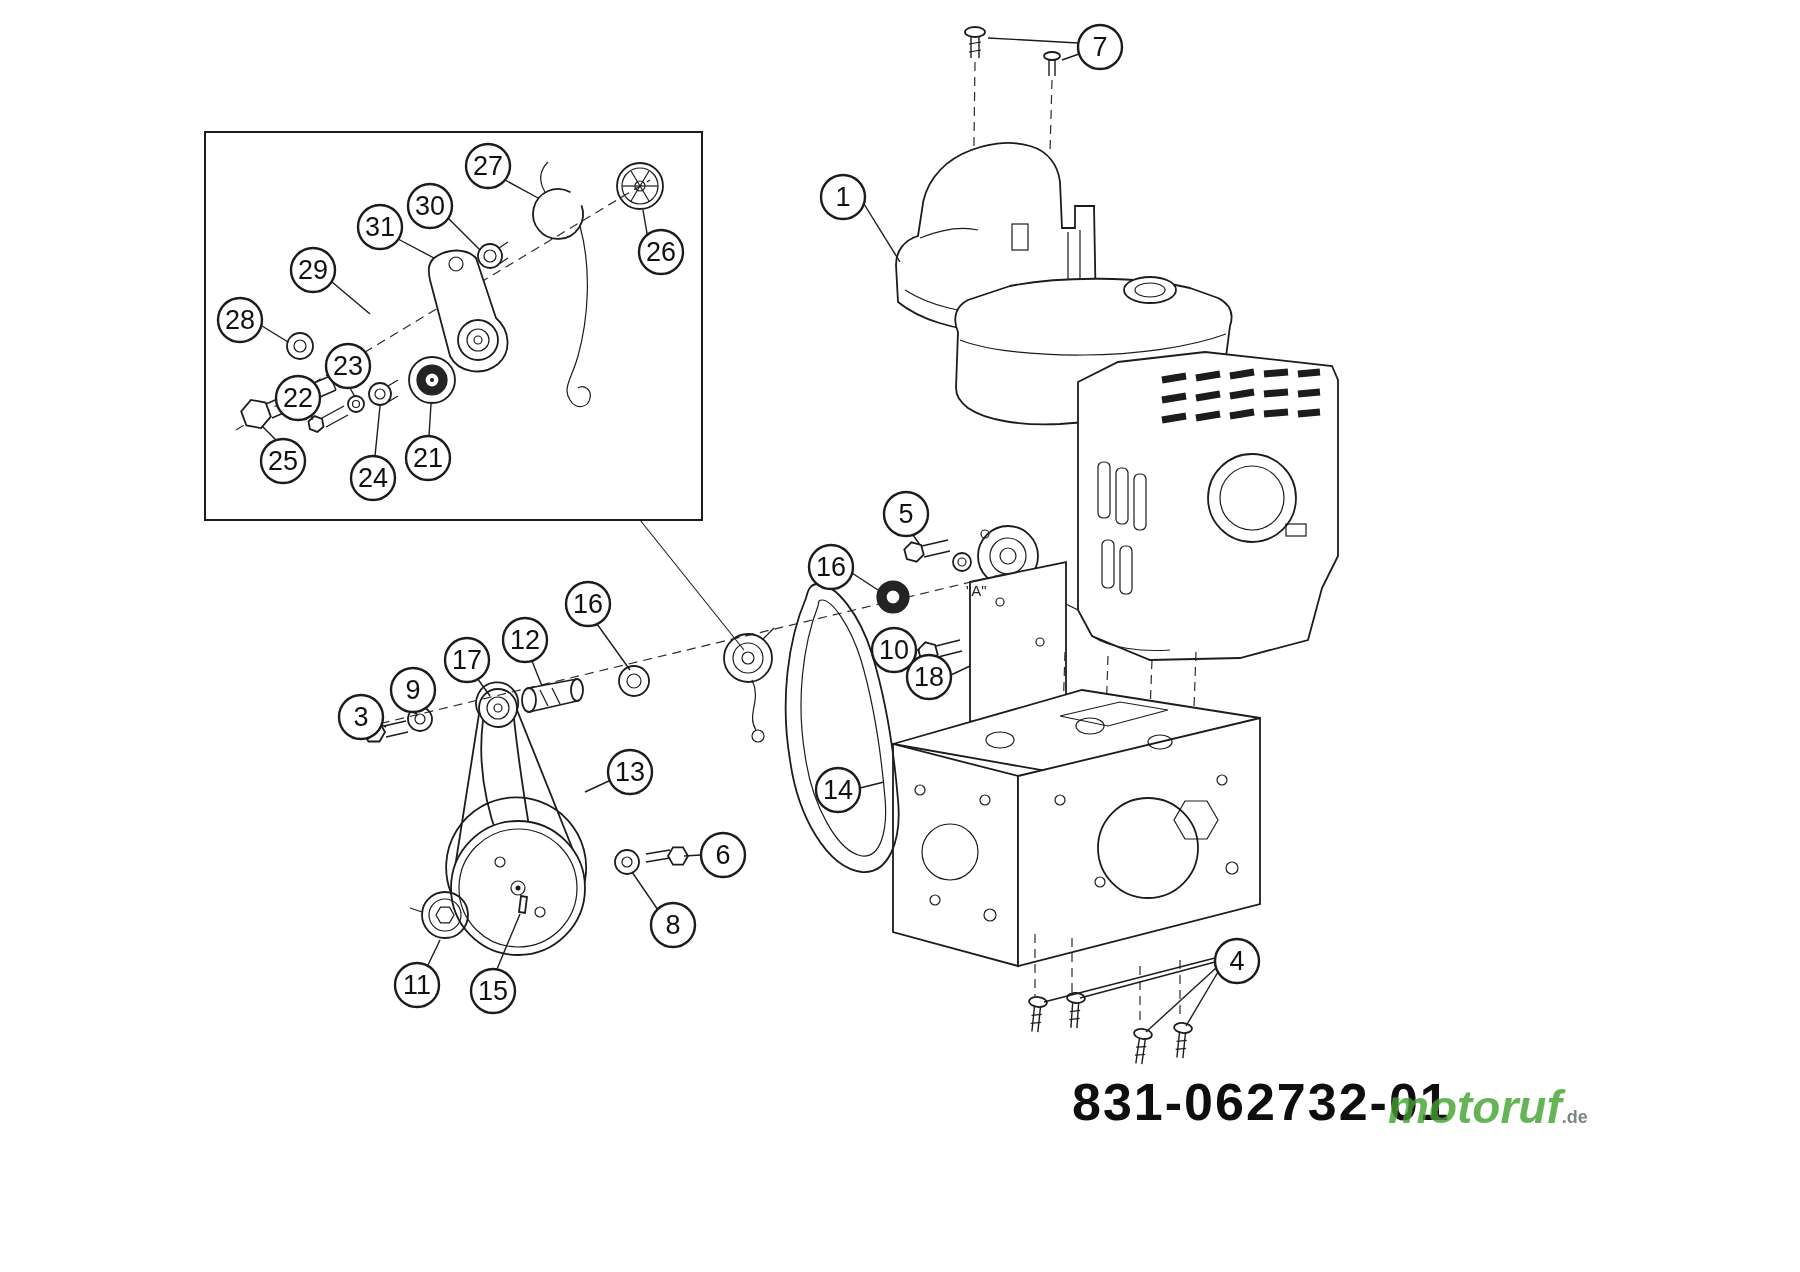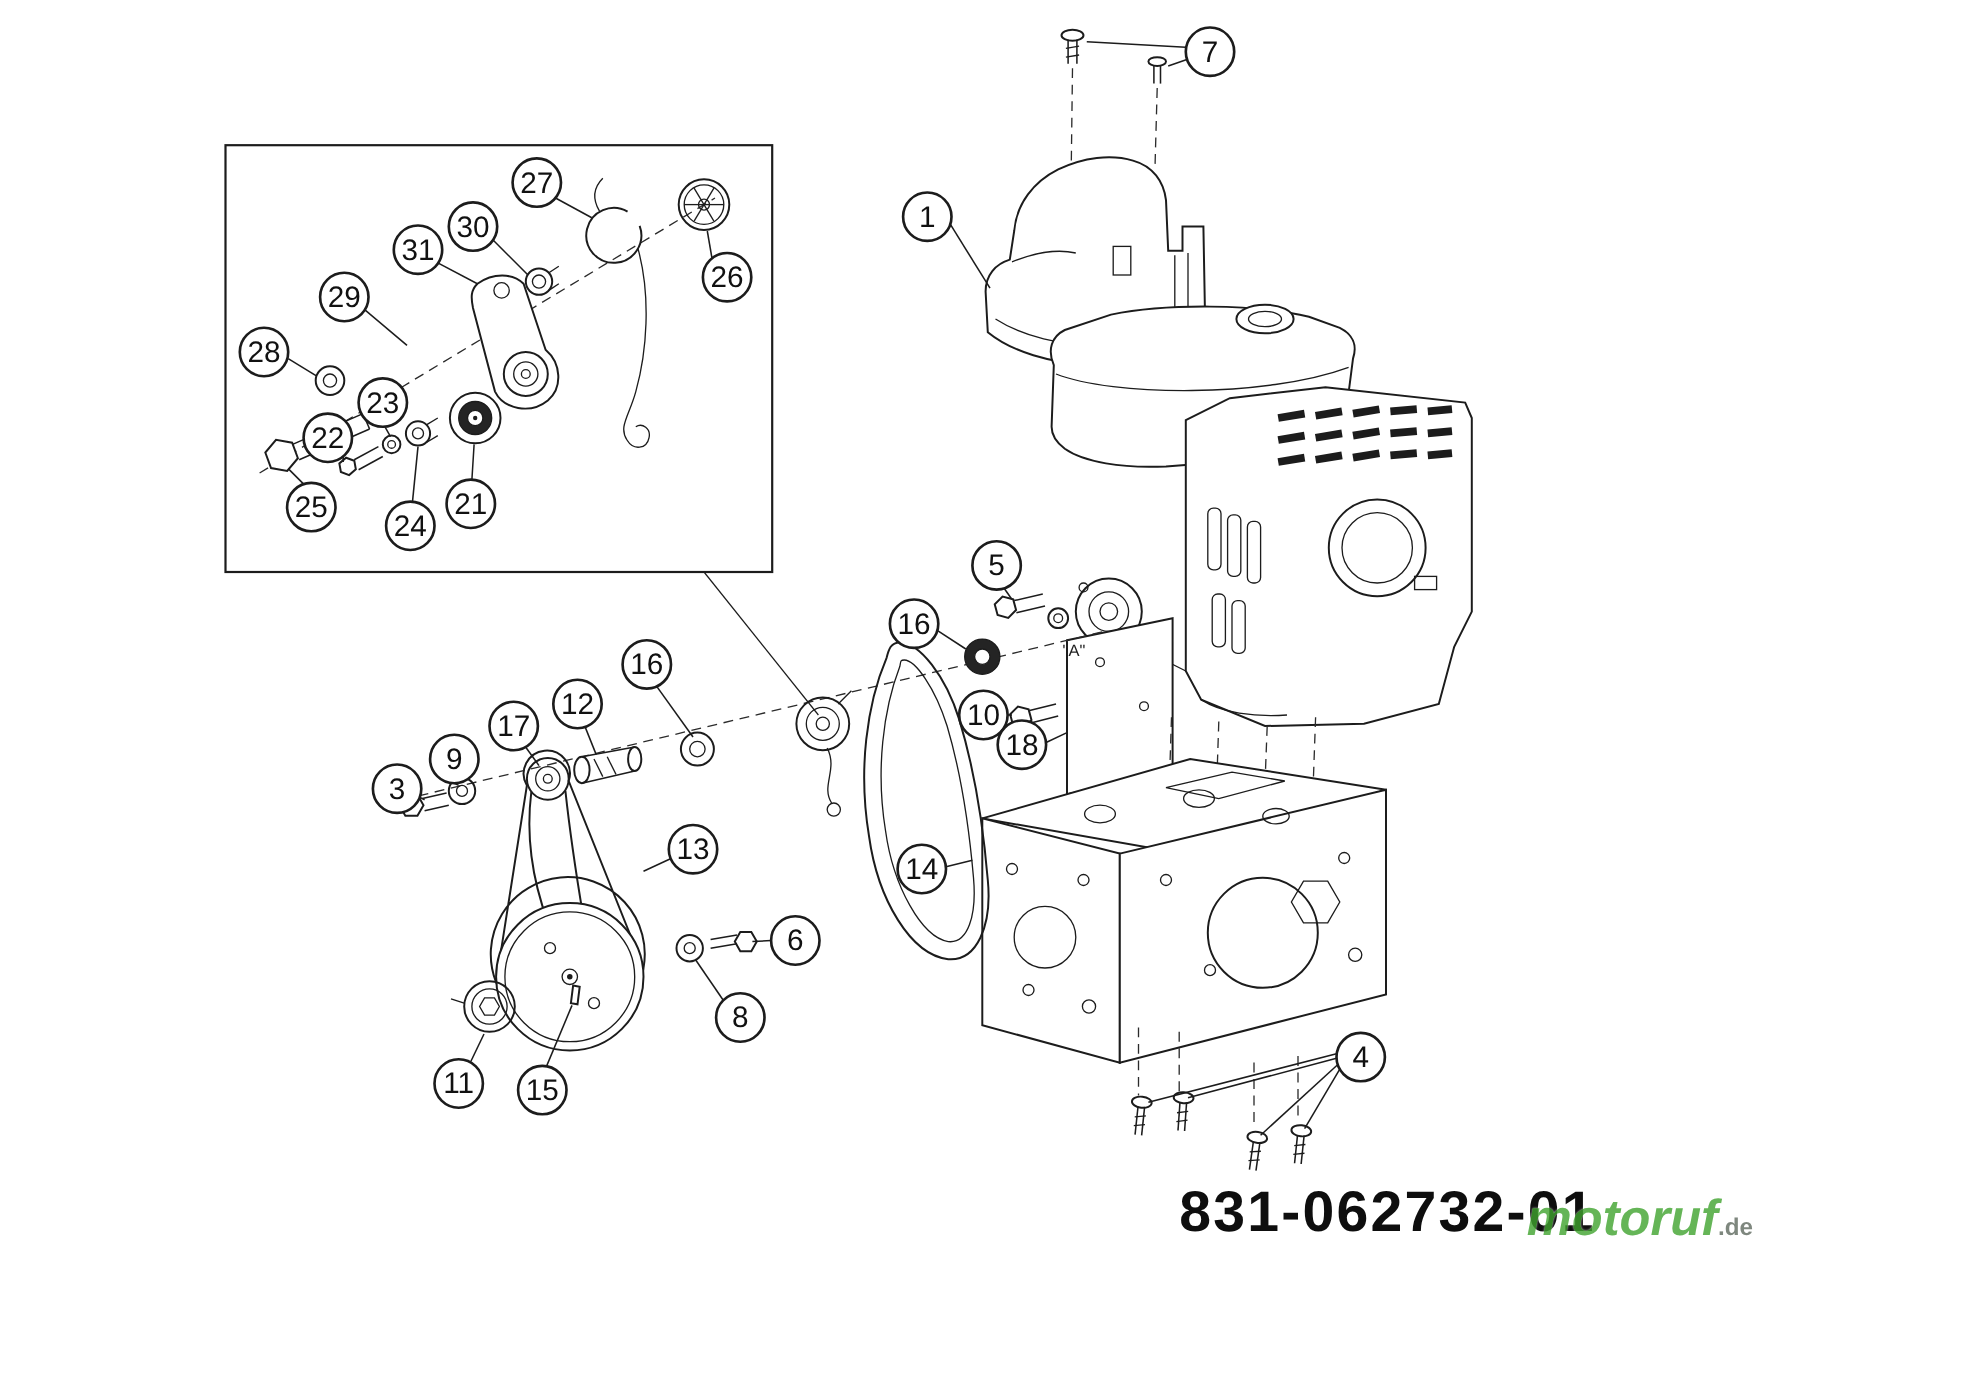--- a/index.html
+++ b/index.html
@@ -16,21 +16,21 @@
   .partn{stroke:#1c1c1c;stroke-width:1.8;fill:none;}
   .det{stroke:#1c1c1c;stroke-width:1.2;fill:none;}
   .dark{fill:#242424;stroke:#1c1c1c;stroke-width:1.2;}
   .slat{stroke:#1c1c1c;stroke-width:7;fill:none;}
   .amark{font-family:"Liberation Sans",sans-serif;font-size:15px;fill:#222;}
   .partnum{position:absolute;left:1072px;top:1072px;font-family:"Liberation Sans",sans-serif;
            font-weight:700;font-size:52px;color:#0e0e0e;letter-spacing:2px;text-align:right;}
   .wm{position:absolute;left:1388px;top:1080px;font-family:"Liberation Sans",sans-serif;
       font-weight:700;font-style:italic;font-size:46px;color:#3fa32e;opacity:.8;
       text-shadow:0 0 2px #ffffff;}
-  .wm .tld{font-size:22px;color:#5f6a5f;font-style:normal;}
+  .wm .tld{font-size:18px;color:#5f6a5f;font-style:normal;}
 </style>
 </head>
 <body>
 
 <div class="page">
 
 <svg width="1800" height="1272" viewBox="0 0 1800 1272">
 
   <g>
     <rect x="205" y="132" width="497" height="388" fill="none" stroke="#1c1c1c" stroke-width="2"></rect>

